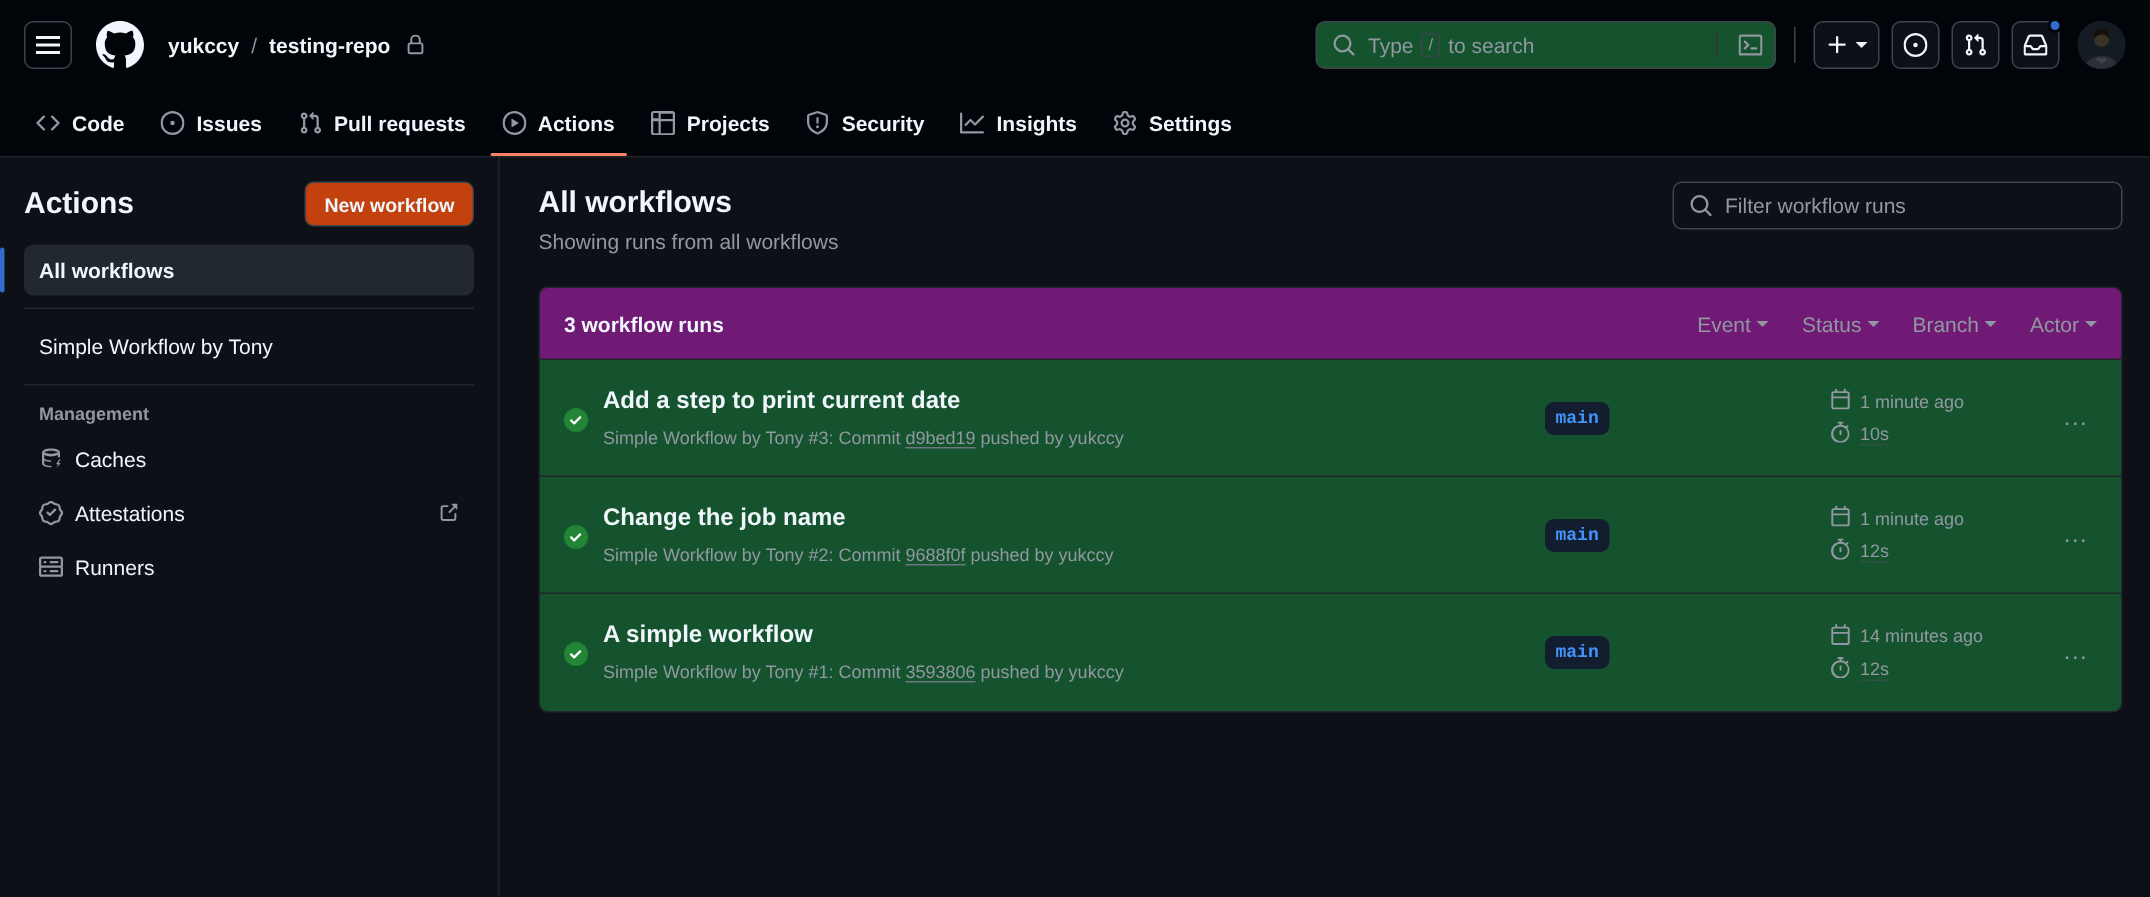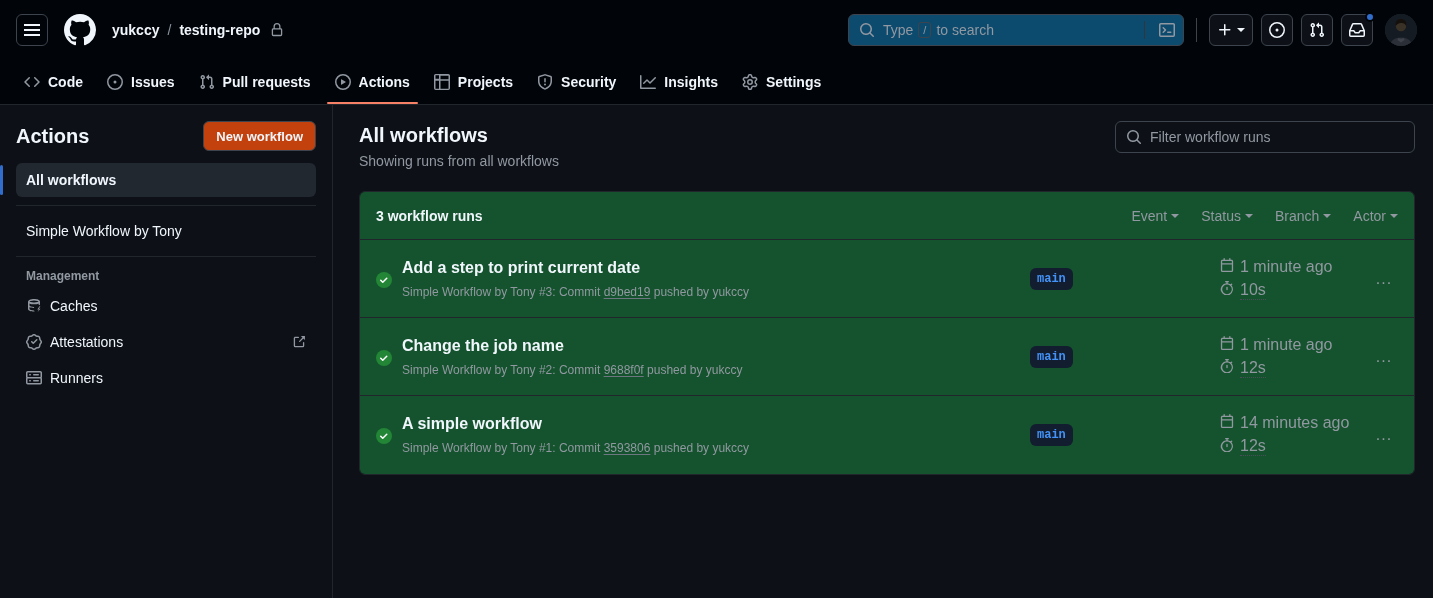--- a/index.html
+++ b/index.html
@@ -40,23 +40,23 @@
   .bc-owner { color: #f0f6fc; font-weight: 600; }
   .bc-sep { color: #8b949e; }
   .bc-repo { color: #f0f6fc; font-weight: 700; }
   .lock-icon { display:flex; align-items:center; margin-left: 2px; }
 
   .header-right {
     margin-left: auto;
     display: flex; align-items: center; gap: 8px;
   }
   .search-box {
-    width: 336px; height: 32px;
+    width: 307px; height: 32px;
     border: 1px solid #3d444d; border-radius: 6px;
-    background: #0c4a6e;
+    background: #14532d;
     display: flex; align-items: center;
     padding: 0 8px 0 10px;
     gap: 8px;
   }
   .search-placeholder {
     font-size: 14px; color: #9198a1;
     display: flex; align-items: center; gap: 5px;
     flex: 1;
   }
   .slash-key {
@@ -172,21 +172,21 @@
     display: flex; align-items: center; gap: 8px;
     padding: 0 10px;
     font-size: 14px; color: #9198a1;
   }
 
   .runs-panel {
     border: 1px solid #21262d; border-radius: 6px;
     overflow: hidden;
   }
   .runs-header {
-    background: #14532d;
+    background: #701a75;
     height: 48px;
     display: flex; align-items: center;
     padding: 0 16px;
     border-bottom: 1px solid #21262d;
   }
   .runs-count { font-size: 14px; font-weight: 600; color: #f0f6fc; }
   .runs-filters { margin-left: auto; display: flex; align-items: center; gap: 22px; }
   .filter-dd {
     font-size: 14px; color: #9198a1;
     display: flex; align-items: center; gap: 4px;
@@ -214,21 +214,21 @@
   .branch-badge {
     background: #121d2f; color: #4493f8;
     font-family: "Liberation Mono", monospace;
     font-size: 12px; font-weight: 600;
     padding: 2px 7px; border-radius: 6px;
     line-height: 18px;
   }
   .time-col {
     width: 150px; flex: none;
     display: flex; flex-direction: column; gap: 5px;
-    font-size: 16px; color: #9198a1;
+    font-size: 12px; color: #9198a1;
   }
   .time-line { display: flex; align-items: center; gap: 6px; }
   .dur-text { border-bottom: 1px dotted #484f58; }
   .kebab {
     width: 28px; flex: none;
     display: flex; align-items: center; justify-content: center;
     color: #9198a1; font-size: 16px; letter-spacing: 1px;
   }
 </style>
 </head>

